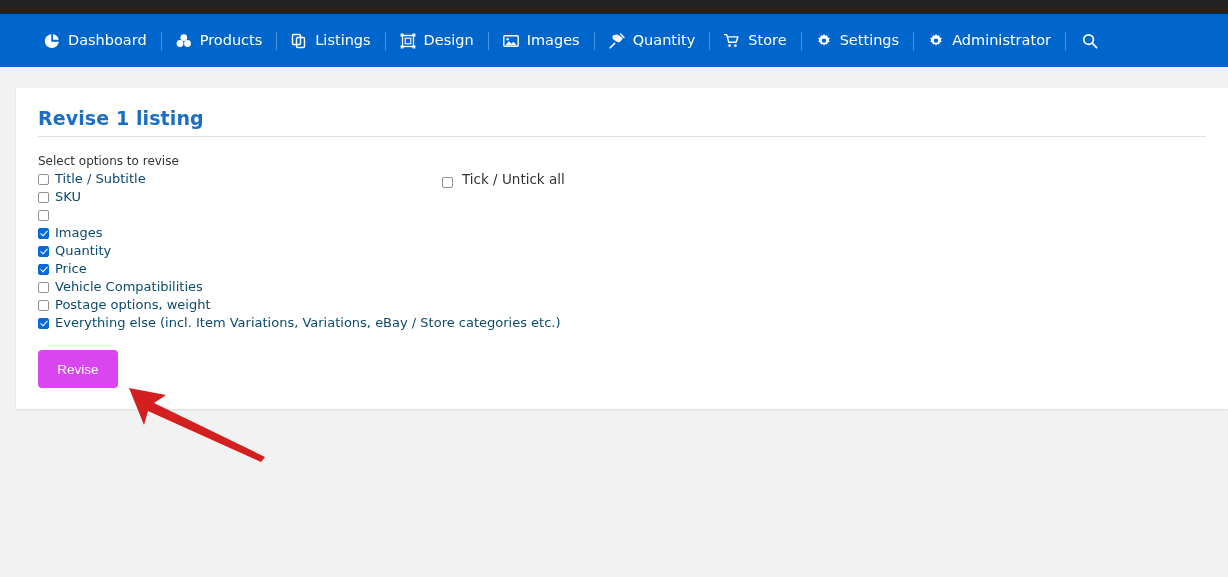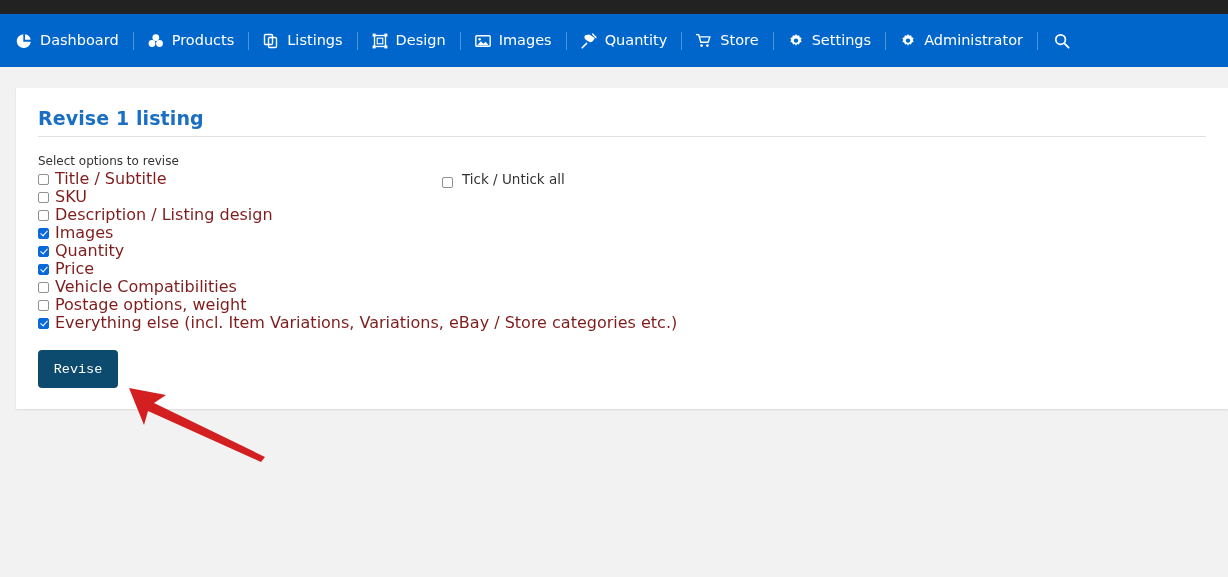--- a/index.html
+++ b/index.html
@@ -27,21 +27,21 @@
   
   .navbar {
     position: absolute;
     top: 14px; left: 0;
     width: 1228px;
     height: 53px;
     background: #0066cc;
     display: flex;
     align-items: center;
     box-sizing: border-box;
-    padding-left: 2px;
+    padding-left: 30px;
   }
   .nav-item {
     display: flex;
     align-items: center;
     gap: 8px;
     color: #ffffff;
     font-size: 14.5px;
     padding: 0 14px;
     height: 53px;
     line-height: 53px;
@@ -111,22 +111,22 @@
     height: 18px;
   }
 
   .option-row {
     display: flex;
     align-items: center;
     height: 18px;
     gap: 6px;
   }
   .option-row .opt-label {
-    font-size: 16px;
-    color: #7f1d1d;
+    font-size: 13px;
+    color: #0c4a6e;
     line-height: 18px;
     white-space: nowrap;
     cursor: default;
   }
 
   
   .cb {
     width: 11px;
     height: 11px;
     box-sizing: border-box;
@@ -175,26 +175,26 @@
     margin-top: 0;
   }
 
   
   .revise-button {
     position: absolute;
     left: 22px;
     top: 262px;
     width: 80px;
     height: 38px;
-    background: #0c4a6e;
+    background: #d946ef;
     color: #ffffff;
     border: none;
     border-radius: 4px;
     font-size: 13.5px;
-    font-family: Liberation Mono, monospace;
+    font-family: Liberation Sans, sans-serif;
     cursor: pointer;
     padding: 0;
   }
 
   
   .annotation-arrow {
     position: absolute;
     left: 118px;
     top: 378px;
     width: 160px;
@@ -348,21 +348,20 @@
         <span class="opt-label">Title / Subtitle</span>
       </div>
 
       <div class="option-row">
         <span class="cb"></span>
         <span class="opt-label">SKU</span>
       </div>
 
       <div class="option-row">
         <span class="cb"></span>
-        <span class="opt-label">Description / Listing design</span>
       </div>
 
       <div class="option-row">
         <span class="cb checked"></span>
         <span class="opt-label">Images</span>
       </div>
 
       <div class="option-row">
         <span class="cb checked"></span>
         <span class="opt-label">Quantity</span>

